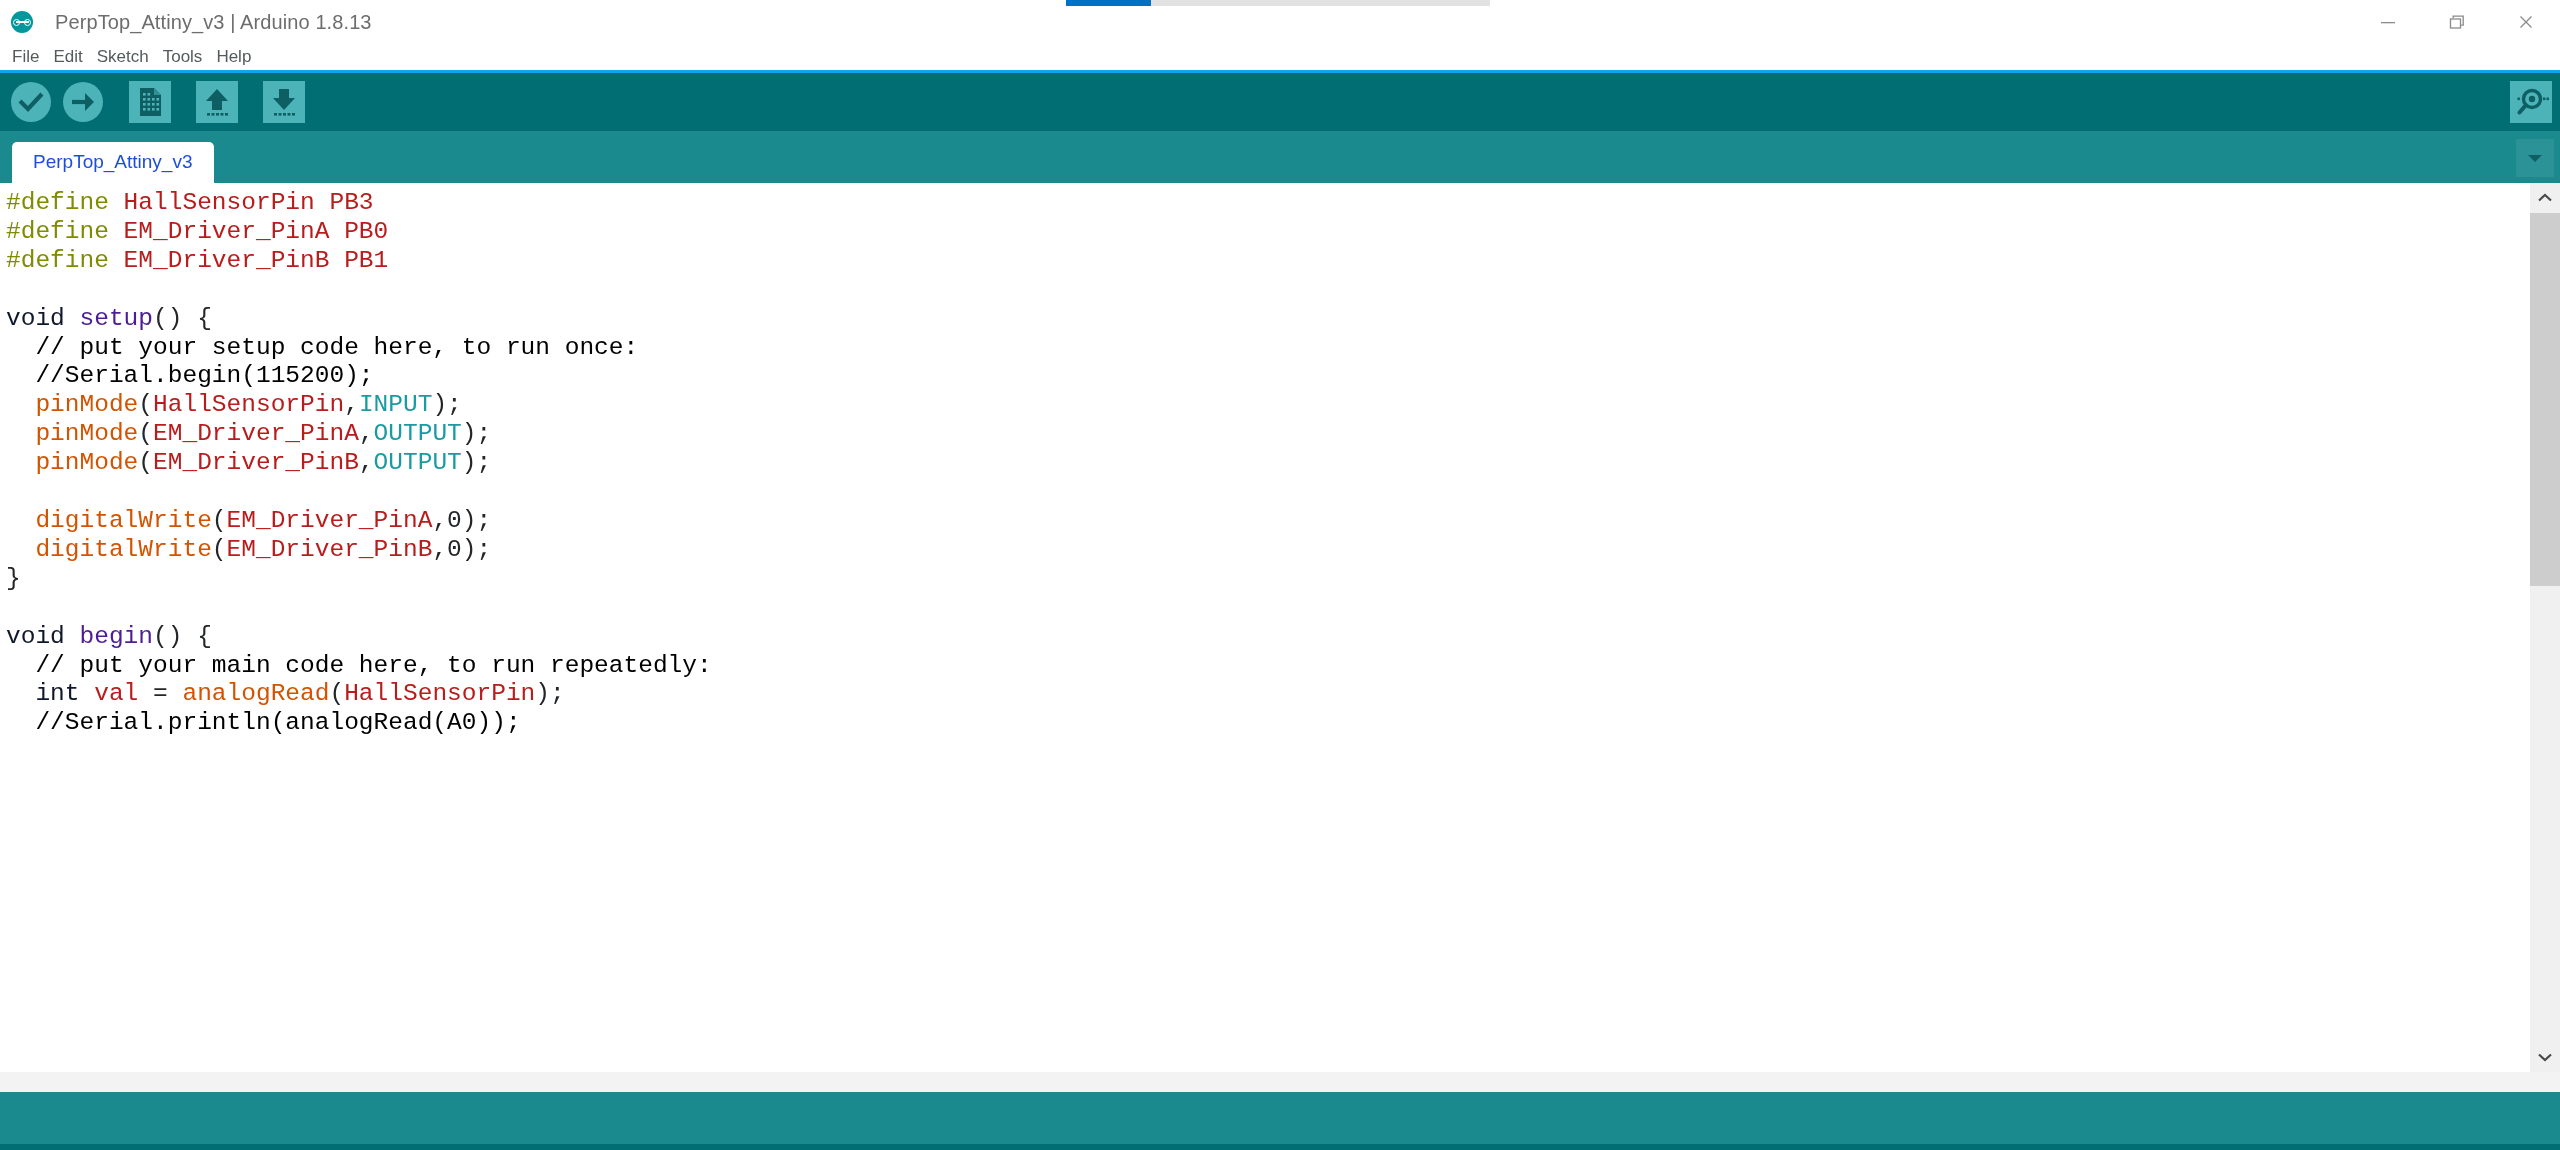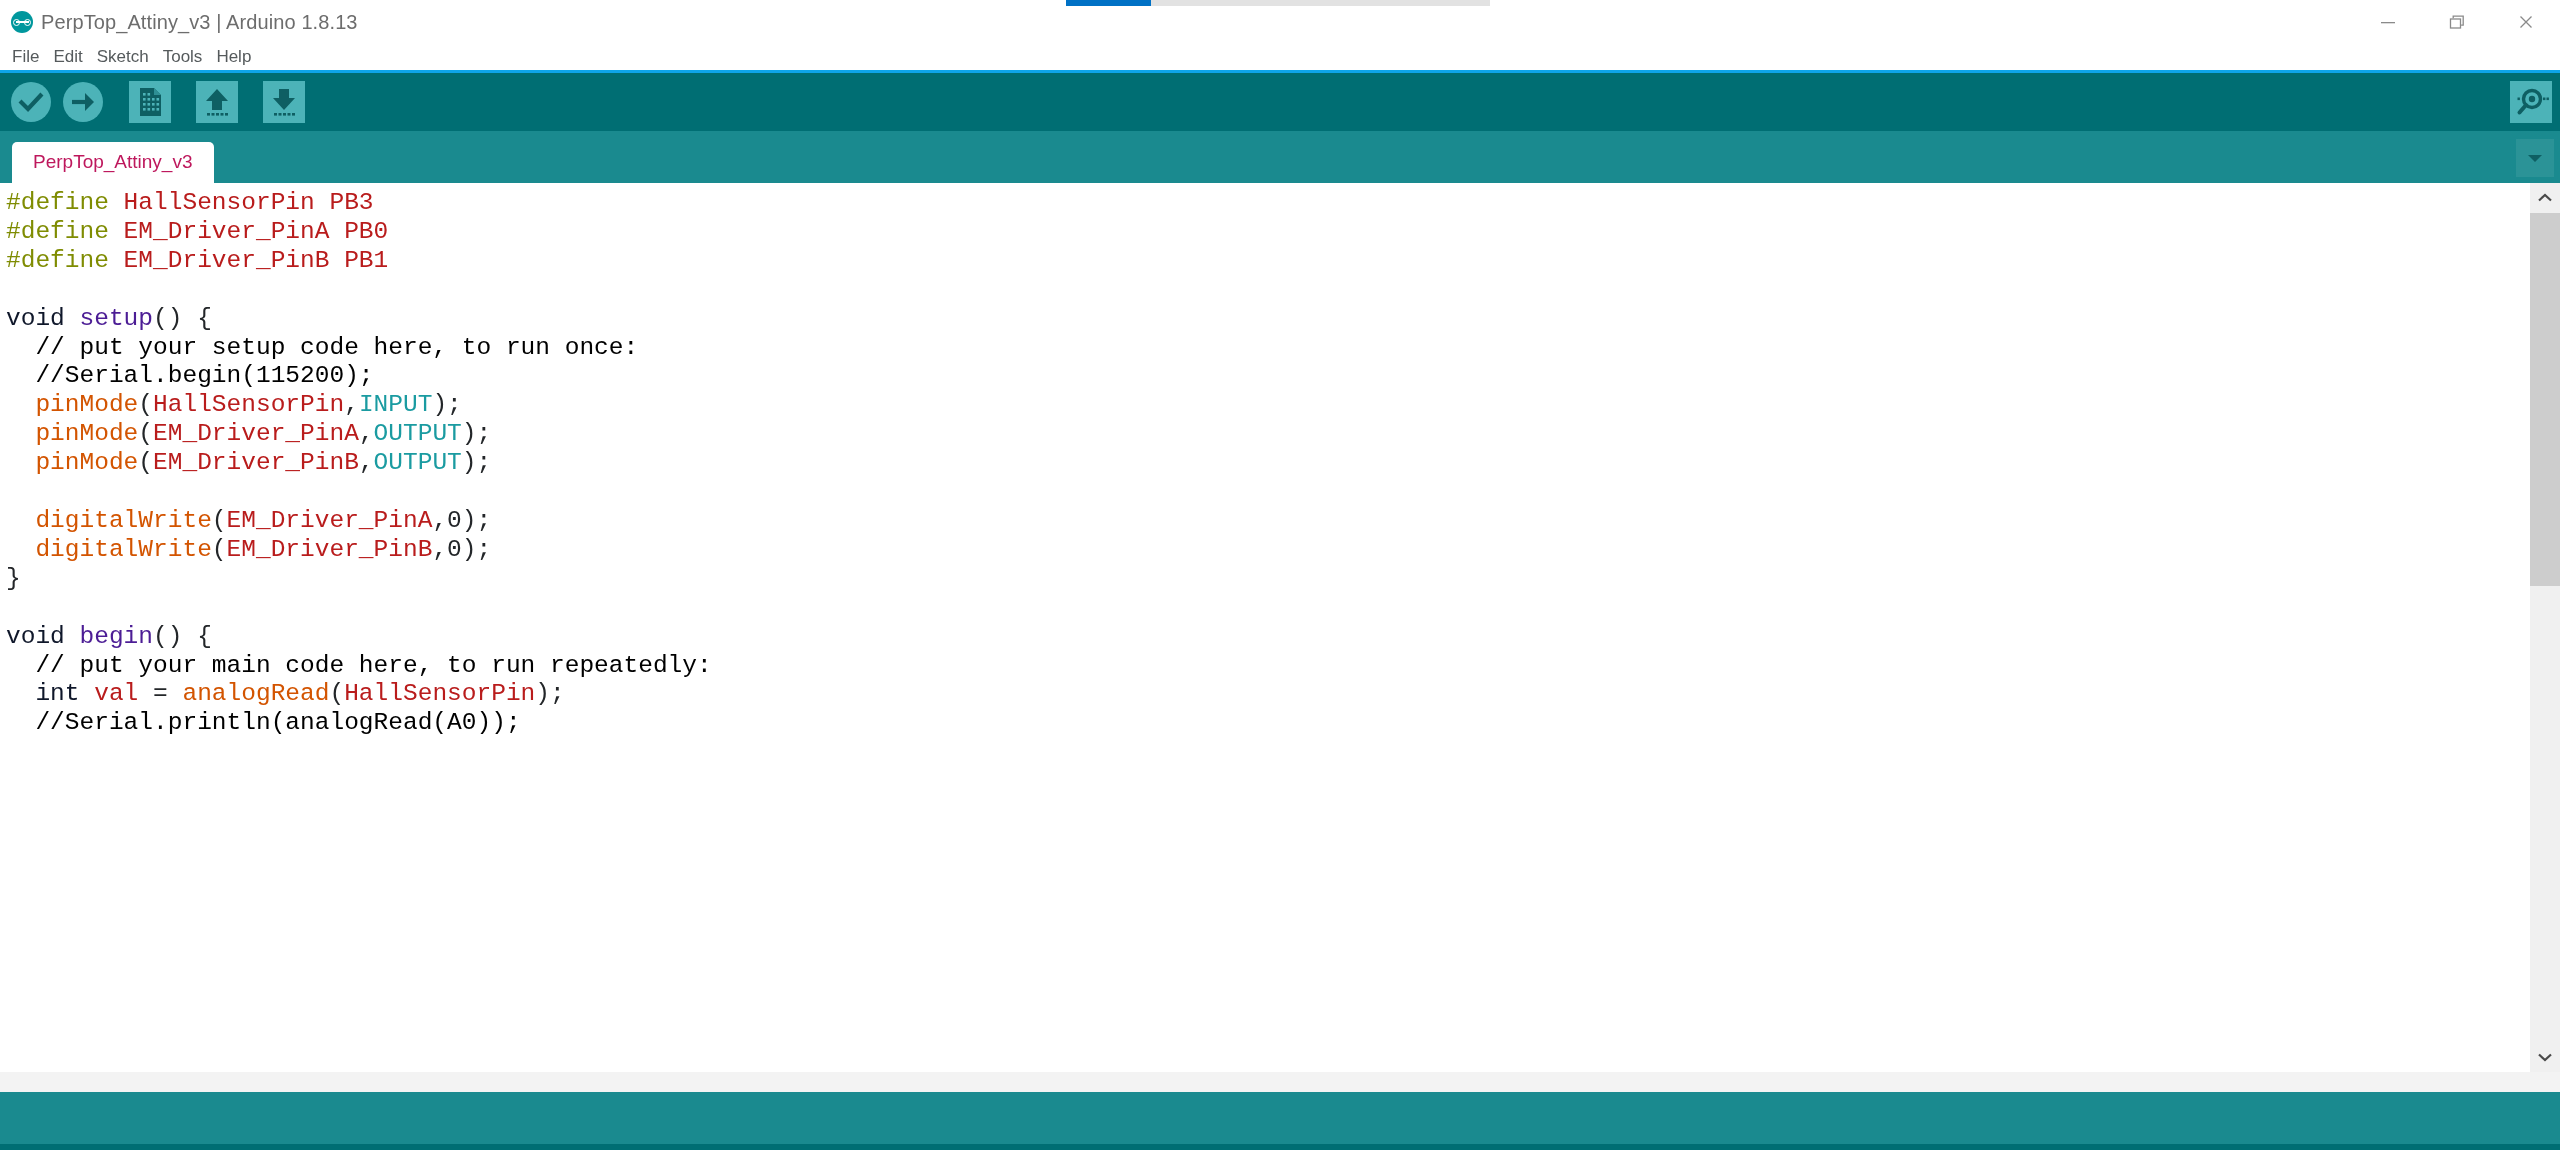--- a/index.html
+++ b/index.html
@@ -44,21 +44,21 @@
     height: 44px;
     background: #ffffff;
     display: flex;
     align-items: center;
     flex: 0 0 auto;
   }
   .title-left {
     display: flex;
     align-items: center;
     padding-left: 11px;
-    gap: 8px;
+    gap: 22px;
   }
   .app-logo {
     width: 22px;
     height: 22px;
     border-radius: 50%;
     background: #00979d;
     position: relative;
     flex: 0 0 auto;
   }
   .app-logo::before,
@@ -167,21 +167,21 @@
     position: relative;
     height: 52px;
     background: #1a8a8f;
     display: flex;
     align-items: flex-end;
     flex: 0 0 auto;
   }
   .tab {
     margin-left: 12px;
     background: #ffffff;
-    color: #be185d;
+    color: #1d4ed8;
     font-size: 19px;
     padding: 9px 21px 10px 21px;
     border-radius: 5px 5px 0 0;
     white-space: nowrap;
     cursor: default;
     line-height: 22px;
   }
   .tab-menu-btn {
     position: absolute;
     right: 6px;

